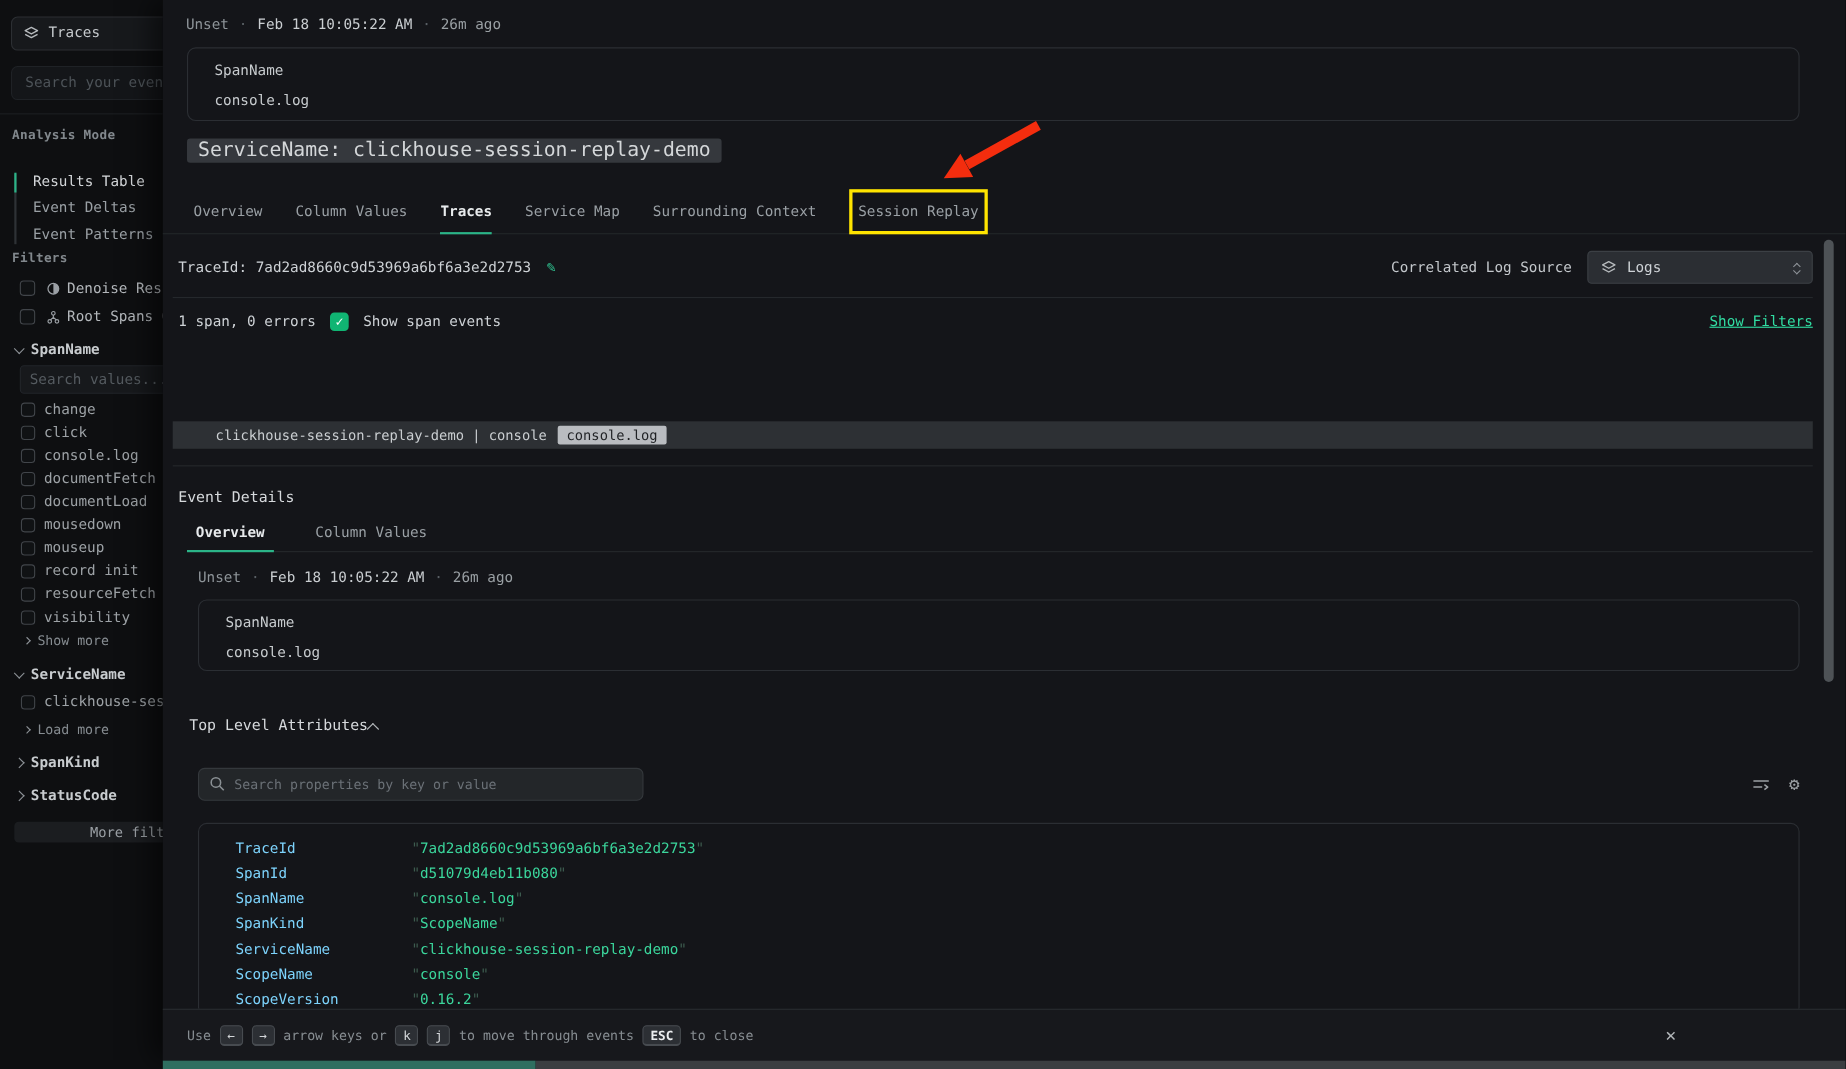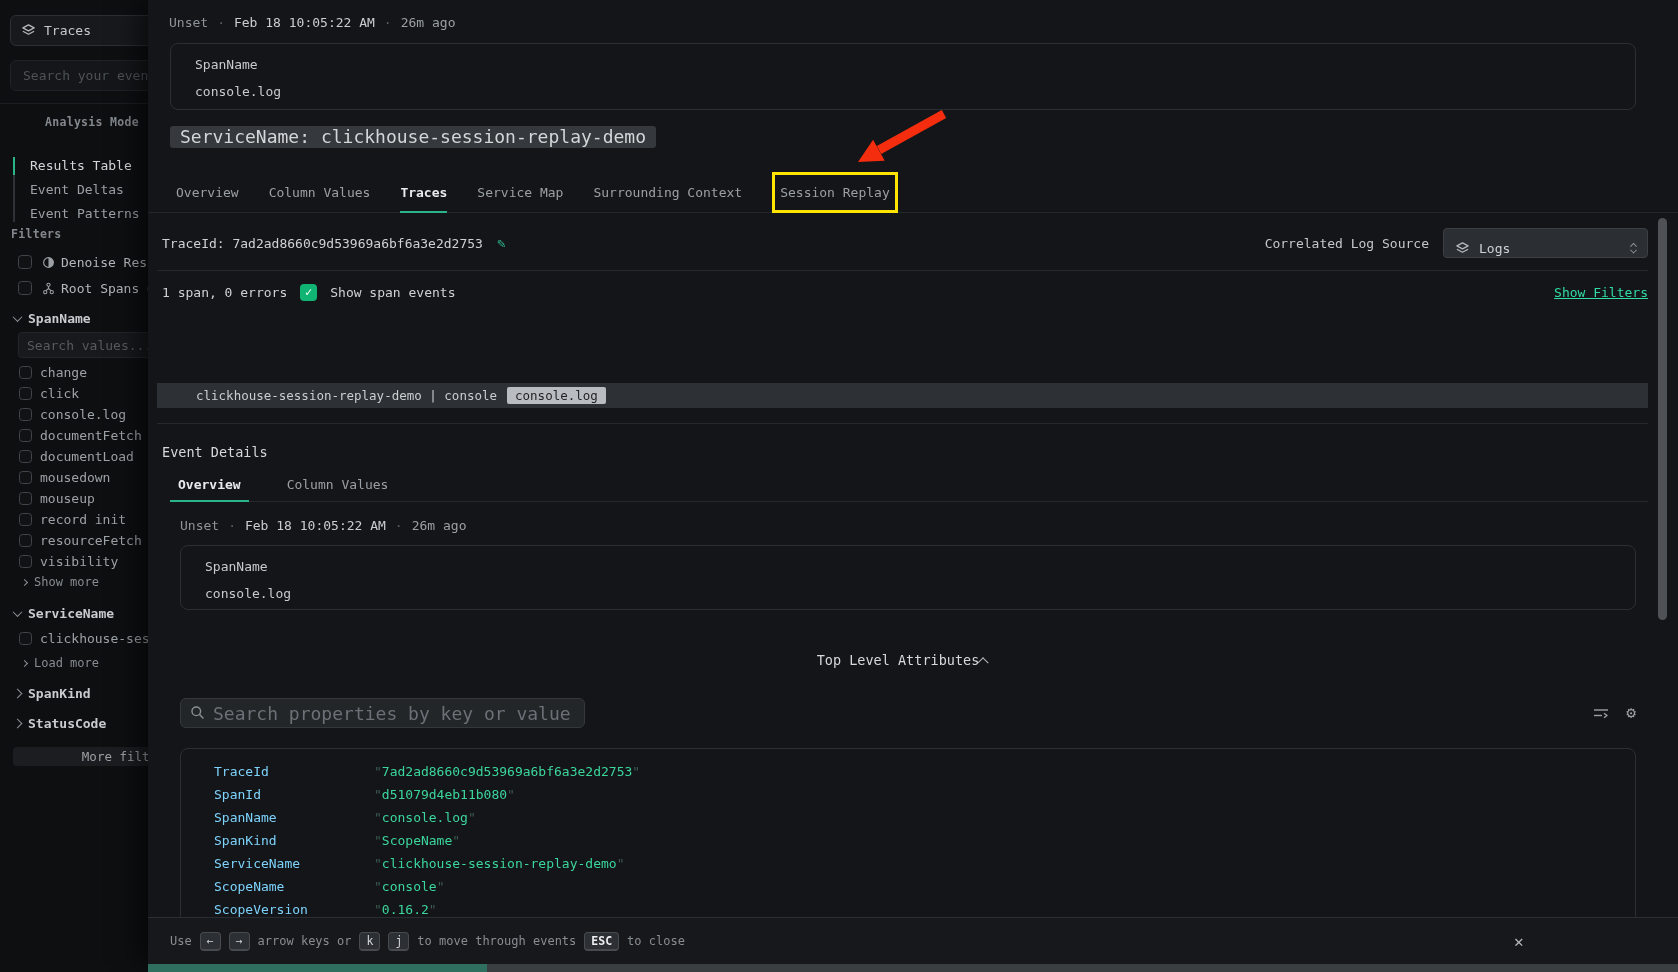--- a/index.html
+++ b/index.html
@@ -6,21 +6,21 @@
   html,body { background:#0b0c0d; }
   .screen { position:relative; width:1678px; height:972px; overflow:hidden; background:#0b0c0d; }
 
   
   .sidebar { position:absolute; left:0; top:0; width:148px; height:972px; background:#0e0f11; overflow:hidden; }
   .src-select { position:absolute; left:10px; top:15px; width:160px; height:31px; background:#17191c; border:1px solid #2c2f33; border-radius:6px; display:flex; align-items:center; gap:8px; padding:0 10px; color:#c6cacd; font-size:13px; }
   .sb-search { position:absolute; left:10px; top:60px; width:160px; height:31px; background:#141619; border:1px solid #1f2226; border-radius:6px; color:#4d5358; font-size:13px; padding:0 12px; outline:none; }
   .sb-search::placeholder { color:#4d5358; }
   .sb-divider { position:absolute; left:0; top:103px; width:148px; border-top:1px solid #1c1f22; }
   .sb-heading { position:absolute; left:11px; font-size:11.5px; font-weight:bold; color:#82888d; letter-spacing:.3px; }
-  .h-analysis { top:115px;margin-left:34px; }
+  .h-analysis { top:115px; }
   .h-filters { top:227px; }
   .an-list { position:absolute; left:0; top:142px; width:240px;margin-top:12px; }
   .an-list::before { content:''; position:absolute; left:13px; top:4px; bottom:4px; width:2px; background:#2e3236; }
   .an-item { position:relative; height:24px; line-height:24px; padding-left:30px; font-size:13px; color:#9aa0a5; cursor:pointer; }
   .an-item.active { color:#d3d6d9; }
   .an-item.active::before { content:''; position:absolute; left:13px; top:3px; bottom:3px; width:2px; background:#2bb488; }
   .toggle-row { position:absolute; left:0; width:240px; height:24px; display:flex; align-items:center; }
   .t-denoise { top:250px; } .t-root { top:276px; }
   .cbx { width:14px; height:14px; border:1px solid #41454a; border-radius:3.5px; background:#101214; flex:none; }
   .toggle-row .cbx { margin-left:18px; }
@@ -62,43 +62,43 @@
   .tab { position:relative; display:flex; align-items:center; font-size:13px; color:#9aa0a5; cursor:pointer; white-space:nowrap; }
   .tab.active { color:#e8ebed; font-weight:bold; }
   .tab.active::after { content:''; position:absolute; left:0; right:0; bottom:-1px; height:2px; background:#2bb488; }
   .tabs-row .tab.highlighted { align-self:center; height:41px; border:3px solid #ffe400; padding:0 5px; }
   .arrow-svg { position:absolute; left:700px; top:106px; pointer-events:none; }
   .trace-head { position:absolute; left:14px; right:30px; top:227px; height:32px; display:flex; align-items:center; justify-content:space-between; }
   .th-left { display:flex; align-items:center; gap:14px; font-size:13px; color:#ced2d6; }
   .pencil { color:#2fc08f; font-size:14px; cursor:pointer; }
   .th-right { display:flex; align-items:center; gap:14px; }
   .th-right .ls-label { font-size:13px; color:#c3c7cb; }
-  .ls-select { width:205px; height:30px; background:#2b2e33; border:1px solid #3c4045; border-radius:4px; display:flex; align-items:flex-start; gap:9px; padding:12px 11px; cursor:pointer; }
+  .ls-select { width:205px; height:30px; background:#2b2e33; border:1px solid #3c4045; border-radius:4px; display:flex; align-items:center; gap:9px; padding:12px 11px; cursor:pointer; }
   .ls-select .ls-value { font-size:13px; color:#ced2d6; flex:1; }
   .updown { display:flex; flex-direction:column; gap:3px; align-items:center; color:#878d92; }
   .hr { position:absolute; left:9px; right:30px; border-top:1px solid #25282c; }
   .hr1 { top:270px; } .hr2 { top:423px; }
   .sum-row { position:absolute; left:14px; right:30px; top:280px; height:24px; display:flex; align-items:center; justify-content:space-between; }
   .sum-left { display:flex; align-items:center; gap:13px; font-size:13px; color:#ced2d6; }
   .cbx-on { width:17px; height:17px; background:#10b573; border-radius:4px; position:relative; cursor:pointer; flex:none; }
   .cbx-on::after { content:'✓'; position:absolute; left:0; right:0; top:0; bottom:0; color:#fff; font-size:12px; line-height:17px; text-align:center; font-weight:bold; }
   .show-filters { font-size:13px; color:#31dda2; text-decoration:underline; cursor:pointer; }
   .waterfall { position:absolute; left:9px; right:30px; top:383px; height:25px; background:#2d3034; display:flex; align-items:center; padding-left:39px; cursor:pointer; }
   .waterfall .wf-label { font-size:12.5px; color:#caced1; }
   .waterfall .wf-badge { margin-left:10px; background:#b9bcc0; color:#1f2124; border-radius:2px; padding:1px 8px; font-size:12.5px; }
   .ed-heading { position:absolute; left:14px; top:444px; font-size:13.5px; color:#d6d9dc; }
   .ed-tabs { position:absolute; left:22px; right:30px; top:468px; height:34px; border-bottom:1px solid #25282c; display:flex; gap:30px; }
   .ed-tabs .tab { padding:0 8px; }
   .ed-evheader { left:32px; top:518px; }
-  .tla-row { position:absolute; left:24px; right:46px; top:648px; height:24px; display:flex; align-items:center; justify-content:center; cursor:pointer; }
+  .tla-row { position:absolute; left:24px; right:46px; top:648px; height:24px; display:flex; align-items:center; justify-content:flex-start; cursor:pointer; }
   .tla-row .tla-heading { font-size:13.5px; color:#d6d9dc; }
   .tla-row .chev { color:#b4b8bb; width:8px; height:8px; }
   .search-row { position:absolute; left:32px; right:42px; top:698px; height:30px; display:flex; align-items:center; }
   .prop-search-wrap { position:relative; width:405px; height:30px; }
-  .prop-search { width:100%; height:100%; background:#232629; border:1px solid #34383c; border-radius:6px; color:#6b7177; font-size:18px; padding:0 10px 0 32px; outline:none; }
+  .prop-search { width:100%; height:100%; background:#232629; border:1px solid #34383c; border-radius:6px; color:#6b7177; font-size:12px; padding:0 10px 0 32px; outline:none; }
   .prop-search::placeholder { color:#6b7177; }
   .search-ico { position:absolute; left:10px; top:7px; color:#8a9094; }
   .row-icons { margin-left:auto; display:flex; align-items:center; gap:17px; color:#9ba0a4; }
   .gear { font-size:16px; line-height:1; cursor:pointer; }
   .attr-card { position:absolute; left:32px; right:42px; top:748px; height:176px; border:1px solid #2b2e33; border-radius:8px; padding-top:11px; overflow:hidden; }
   .arow { height:23px; display:flex; align-items:center; padding-left:33px; font-size:13px; }
   .akey { width:160px; color:#7dd3fc; flex:none; }
   .aval { color:#3bd69c; }
   .aval::before, .aval::after { content:'"'; color:#3d5c4f; }
   .d-footer { position:absolute; left:0; right:0; top:917px; height:47px; background:#17181c; border-top:1px solid #2a2d31; display:flex; align-items:center; padding-left:22px; z-index:5; }

